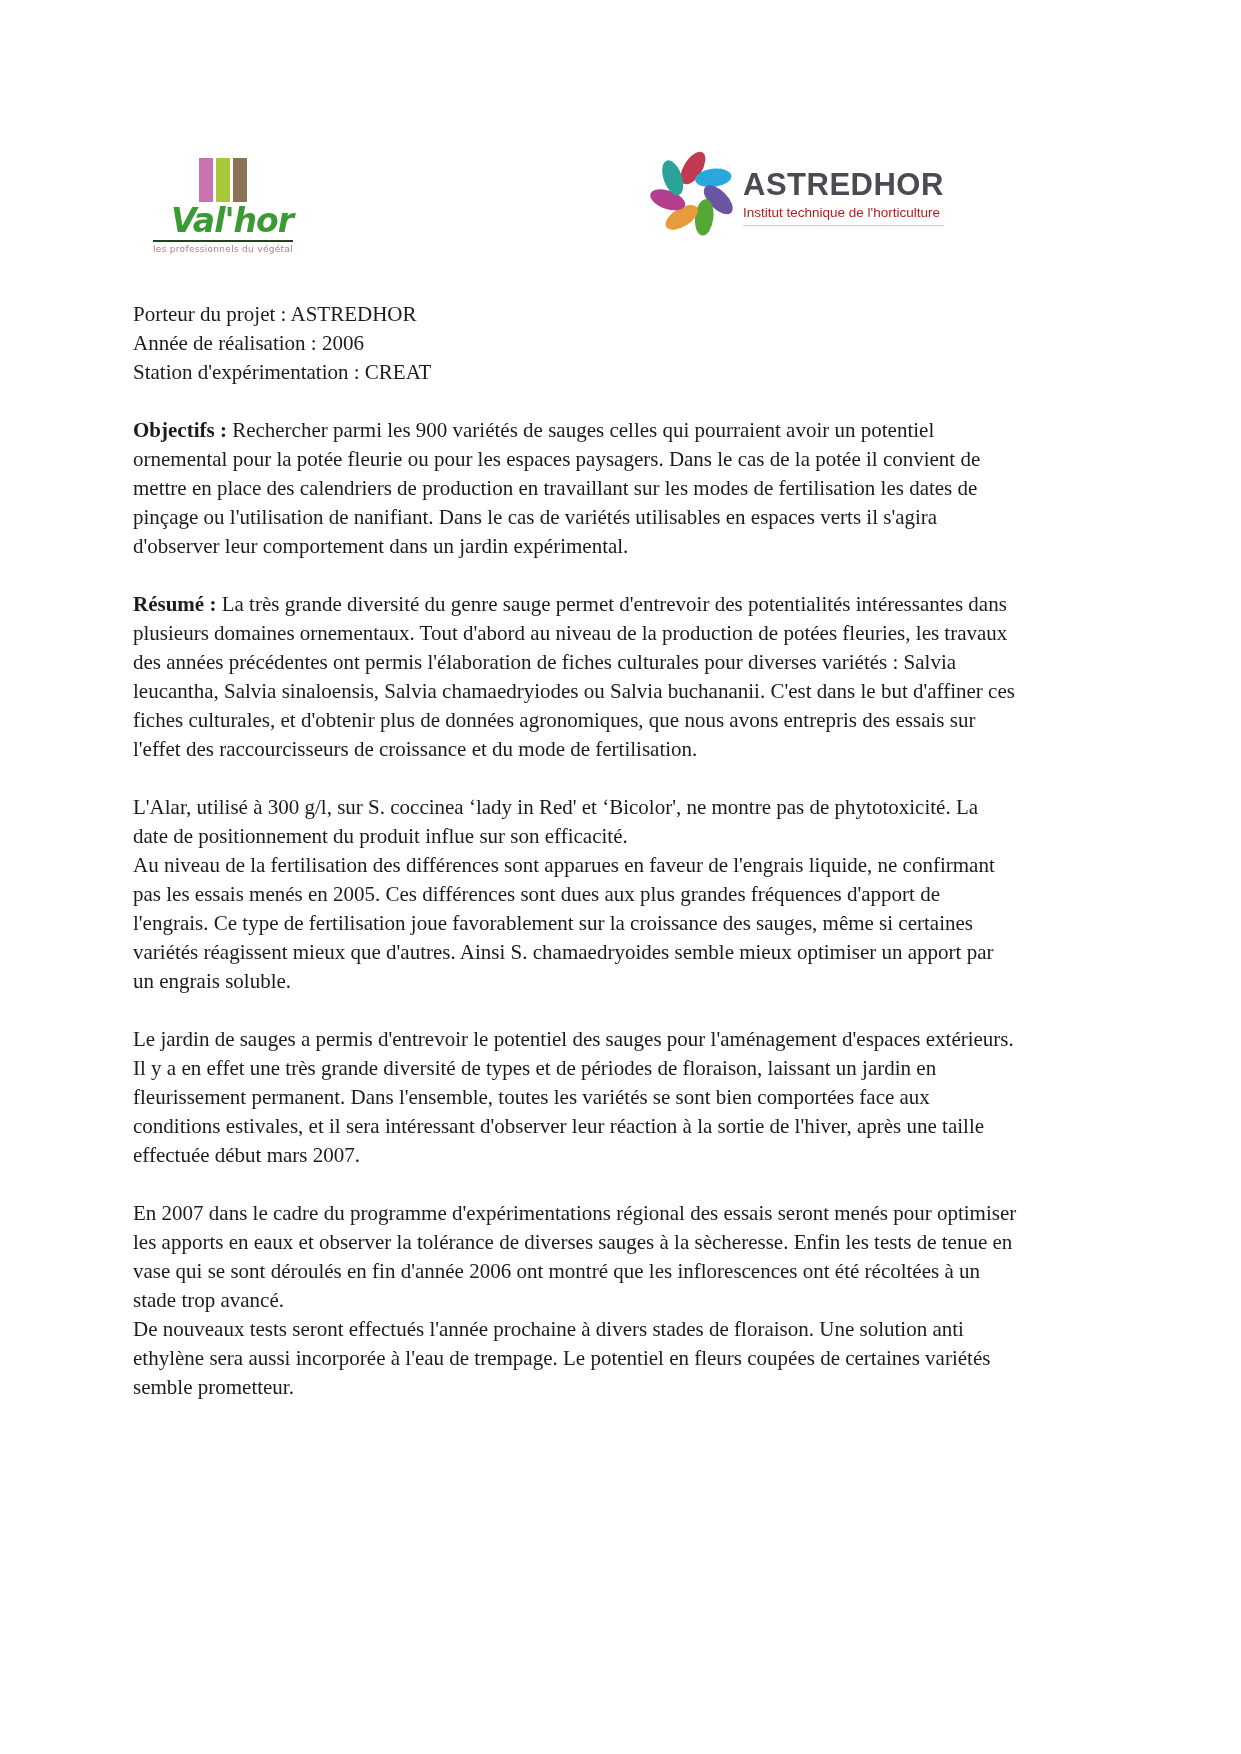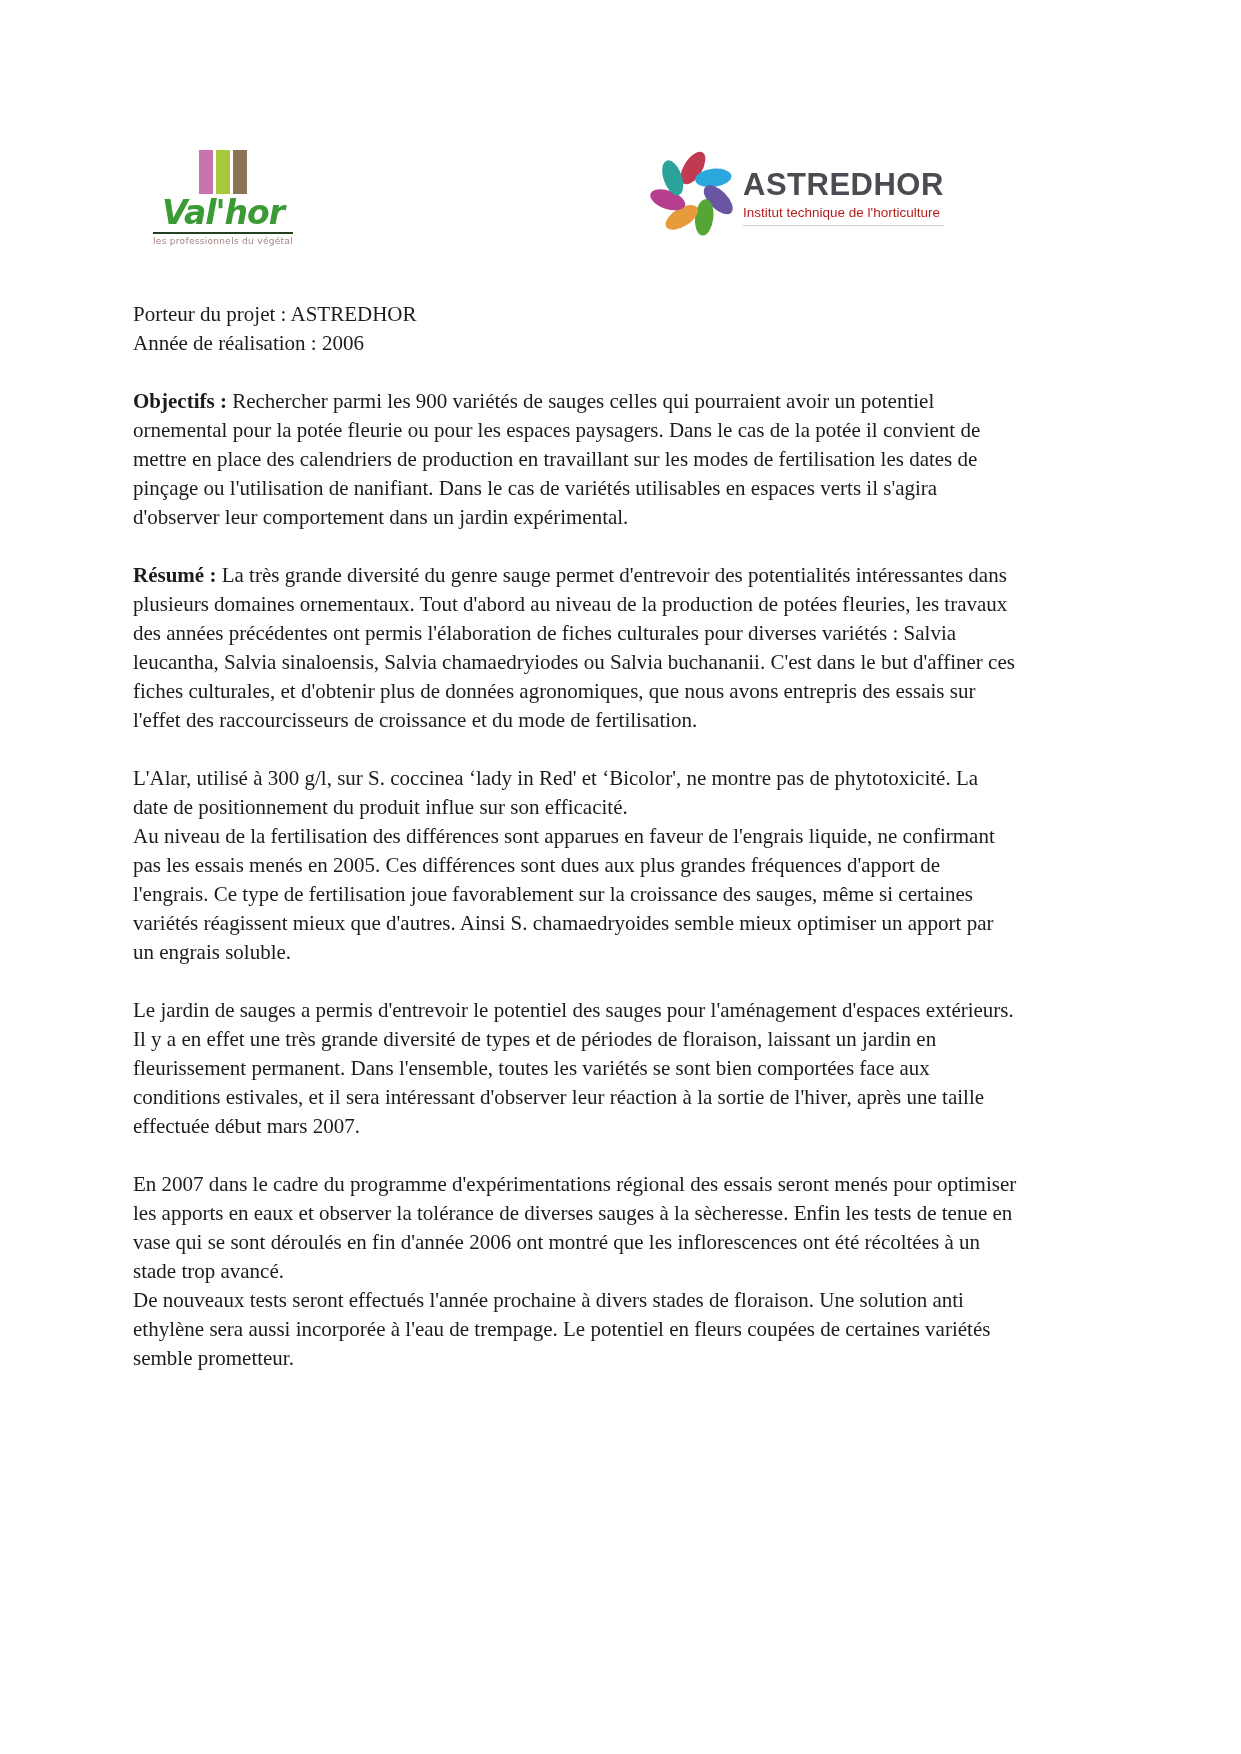--- a/index.html
+++ b/index.html
@@ -8,21 +8,21 @@
     background:#ffffff;
     font-family:"Liberation Serif","DejaVu Serif",serif;
     color:#1c1c1c;
     overflow:hidden;
   }
   .content { padding:146px 0 0 133px; width:885px; }
 
   
   .header-row { position:relative; height:118px; }
 
-  .valhor { position:absolute; left:20px; top:4px; width:140px; text-align:center; }
+  .valhor { position:absolute; left:20px; top:12px; width:140px; text-align:right; }
   .valhor-bars { display:flex; justify-content:center; gap:3px; height:44px; }
   .valhor-bars span { width:14px; height:44px; display:block; }
   .valhor-name {
     font-family:"DejaVu Sans","Liberation Sans",sans-serif;
     font-weight:bold; font-style:italic;
     font-size:33px; line-height:36px; letter-spacing:-1px;
     color:#3a9b35; margin-top:1px;
   }
   .valhor-rule { border-top:2px solid #23411f; margin:1px 0 2px; }
   .valhor-tagline {
@@ -98,20 +98,24 @@
 
   <div class="meta">
     <div class="meta-row">
       <strong>Porteur du projet :</strong>
       <span>ASTREDHOR</span>
     </div>
     <div class="meta-row">
       <strong>Année de réalisation :</strong>
       <span>2006</span>
     </div>
+    <div class="meta-row">
+      <strong>Station d'expérimentation :</strong>
+      <span>CREAT</span>
+    </div>
   </div>
 
   <p class="body-para">
     <strong>Objectifs :</strong><span class="ptext"> Rechercher parmi les 900 variétés de sauges celles qui pourraient avoir un potentiel ornemental pour la potée fleurie ou pour les espaces paysagers. Dans le cas de la potée il convient de mettre en place des calendriers de production en travaillant sur les modes de fertilisation les dates de pinçage ou l'utilisation de nanifiant. Dans le cas de variétés utilisables en espaces verts il s'agira d'observer leur comportement dans un jardin expérimental.</span>
   </p>
 
   <p class="body-para">
     <strong>Résumé :</strong><span class="ptext"> La très grande diversité du genre sauge permet d'entrevoir des potentialités intéressantes dans plusieurs domaines ornementaux. Tout d'abord au niveau de la production de potées fleuries, les travaux des années précédentes ont permis l'élaboration de fiches culturales pour diverses variétés : Salvia leucantha, Salvia sinaloensis, Salvia chamaedryiodes ou Salvia buchananii. C'est dans le but d'affiner ces fiches culturales, et d'obtenir plus de données agronomiques, que nous avons entrepris des essais sur l'effet des raccourcisseurs de croissance et du mode de fertilisation.</span>
   </p>
 

